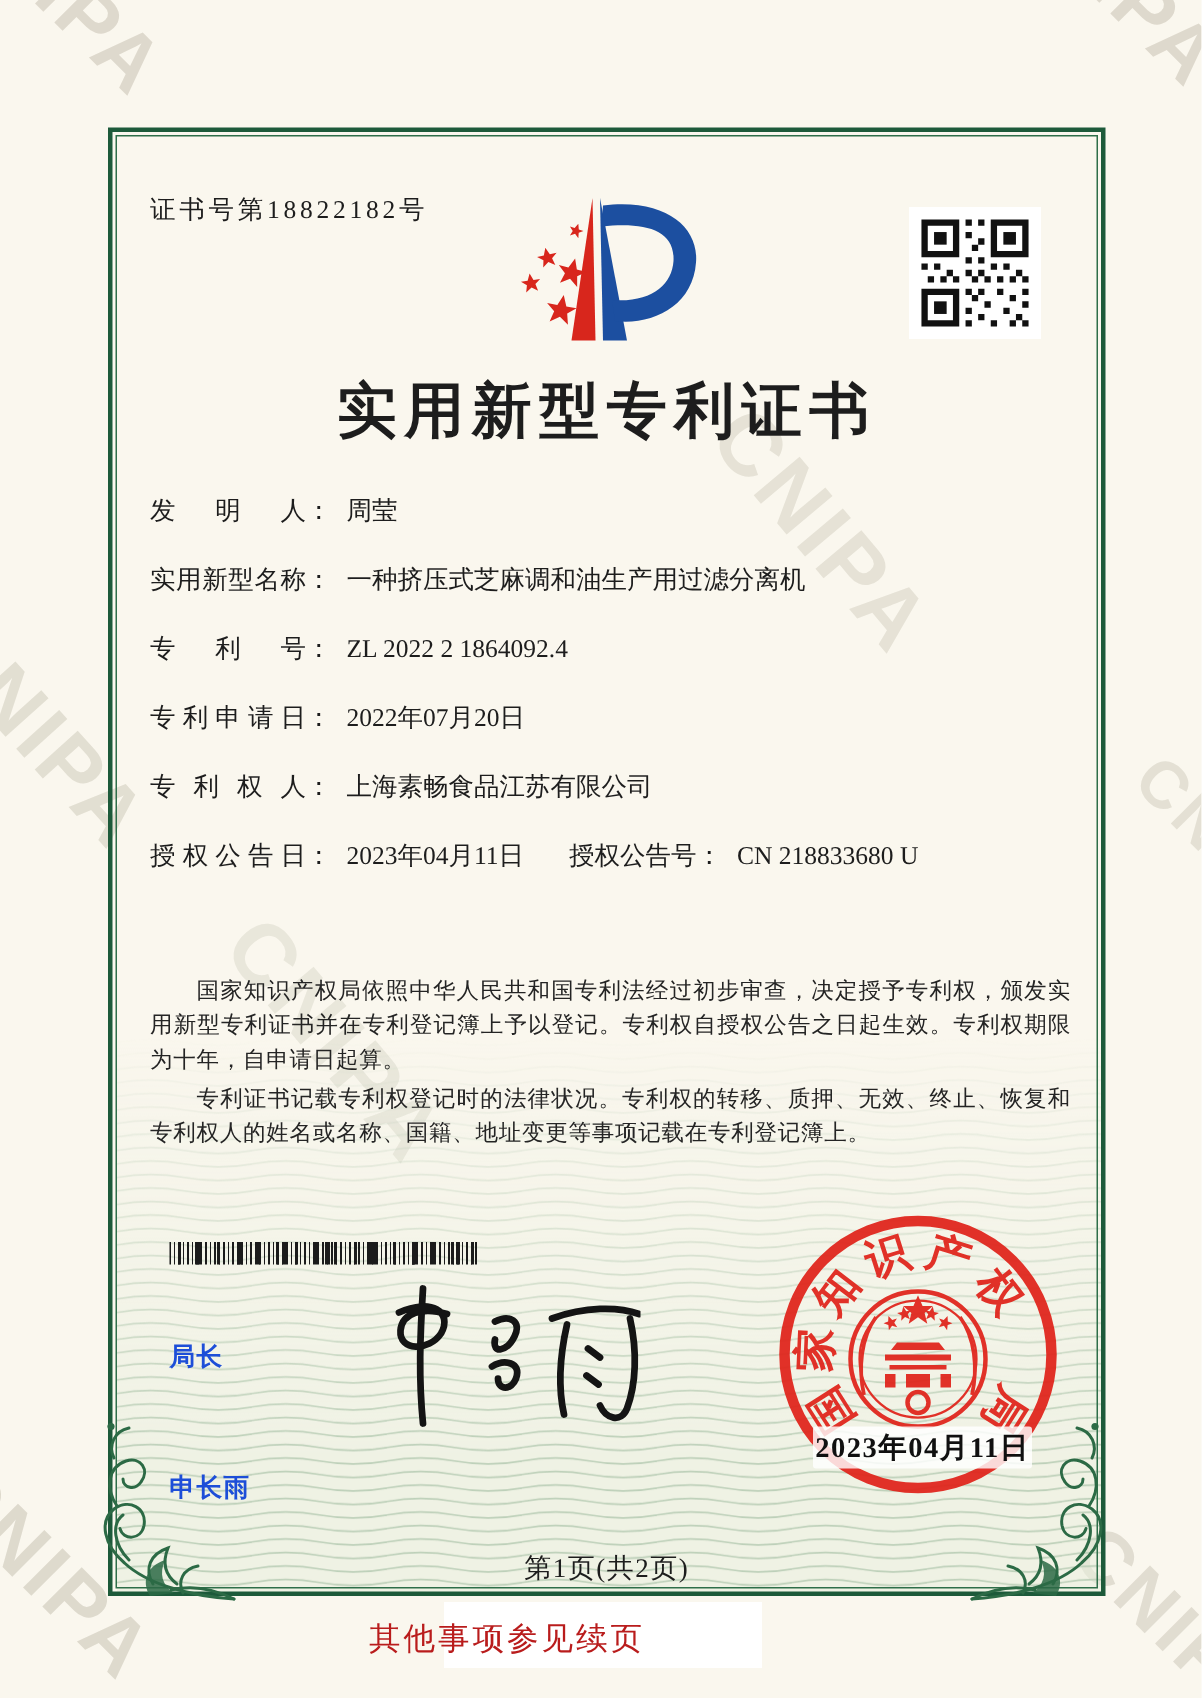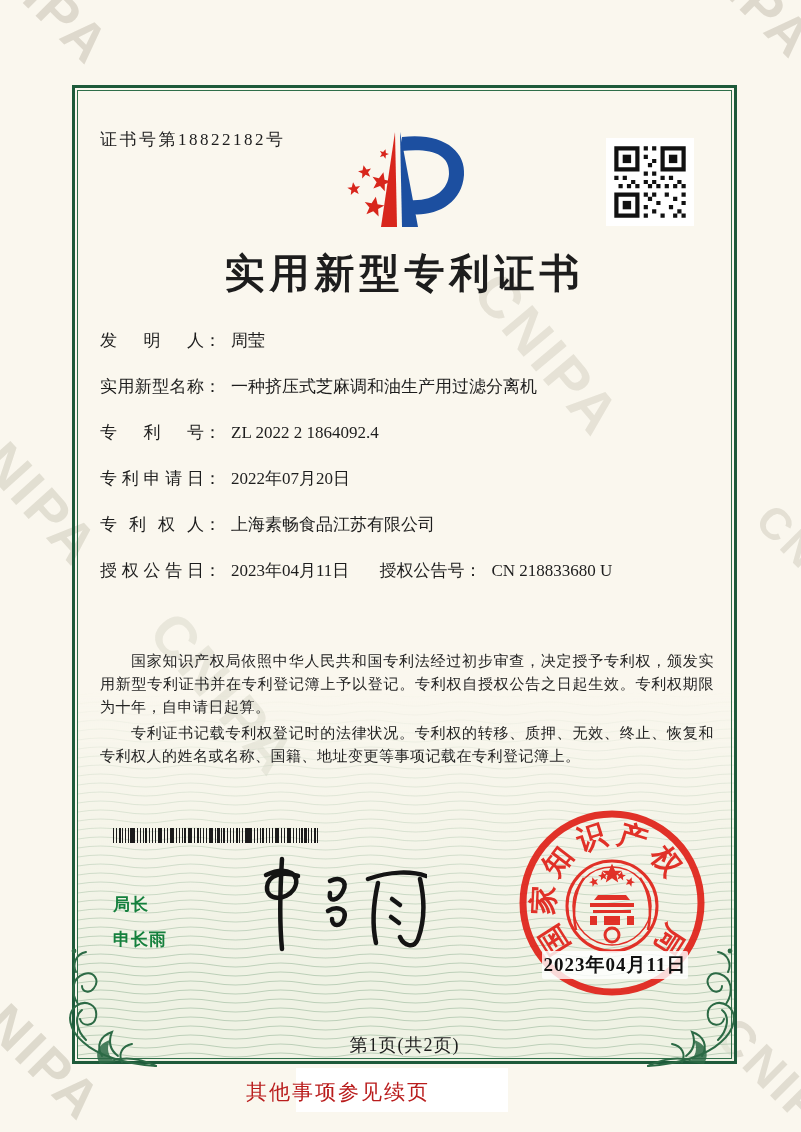--- a/index.html
+++ b/index.html
@@ -30,22 +30,22 @@
   .paras{position:absolute; left:100px; width:614px; font-size:15px; line-height:23px;
     text-indent:31px; letter-spacing:0.5px; color:#242424; text-align:justify;}
   .p1{top:650px;} .p2{top:722px;}
   .barcode{position:absolute; left:113px; top:828px; width:205px; height:15px;
     background:
       repeating-linear-gradient(90deg,#1b1b1b 0 1px,transparent 1px 3px),
       repeating-linear-gradient(90deg,transparent 0 6px,#1b1b1b 6px 8px,transparent 8px 13px),
       repeating-linear-gradient(90deg,transparent 0 17px,#1b1b1b 17px 20px,transparent 20px 29px);
   }
   .officer{position:absolute; left:113px; font-family:Liberation Serif, serif;
-    font-weight:700; font-size:17px; letter-spacing:1px; color:#15803d;}
-  .officer-title{top:893px;} .officer-name{top:928px;}
+    font-weight:700; font-size:17px; letter-spacing:1px; color:#1d4ed8;}
+  .officer-title{top:893px;} .officer-name{top:980px;}
   .signature{position:absolute; left:222px; top:843px;}
   .seal{position:absolute; left:514px; top:808px; width:196px; height:196px;}
   .seal-date{position:absolute; left:28px; top:143px; width:146px; text-align:center;
     font-size:19px; font-weight:700; color:#101010; background:rgba(255,255,255,.82);
     border-radius:2px; padding:1px 0; font-family:"Liberation Serif", serif; letter-spacing:1px;}
   .page-info{position:absolute; left:72px; top:1033px; width:665px; text-align:center; font-size:18px; letter-spacing:1px;}
   .note-box{position:absolute; left:296px; top:1068px; width:212px; height:44px; background:#ffffff;}
   .note{position:absolute; left:246px; top:1078px; width:312px; text-align:left;
     font-size:21px; letter-spacing:2px; color:#b91c1c;}
   .flourish{position:absolute; pointer-events:none;}

